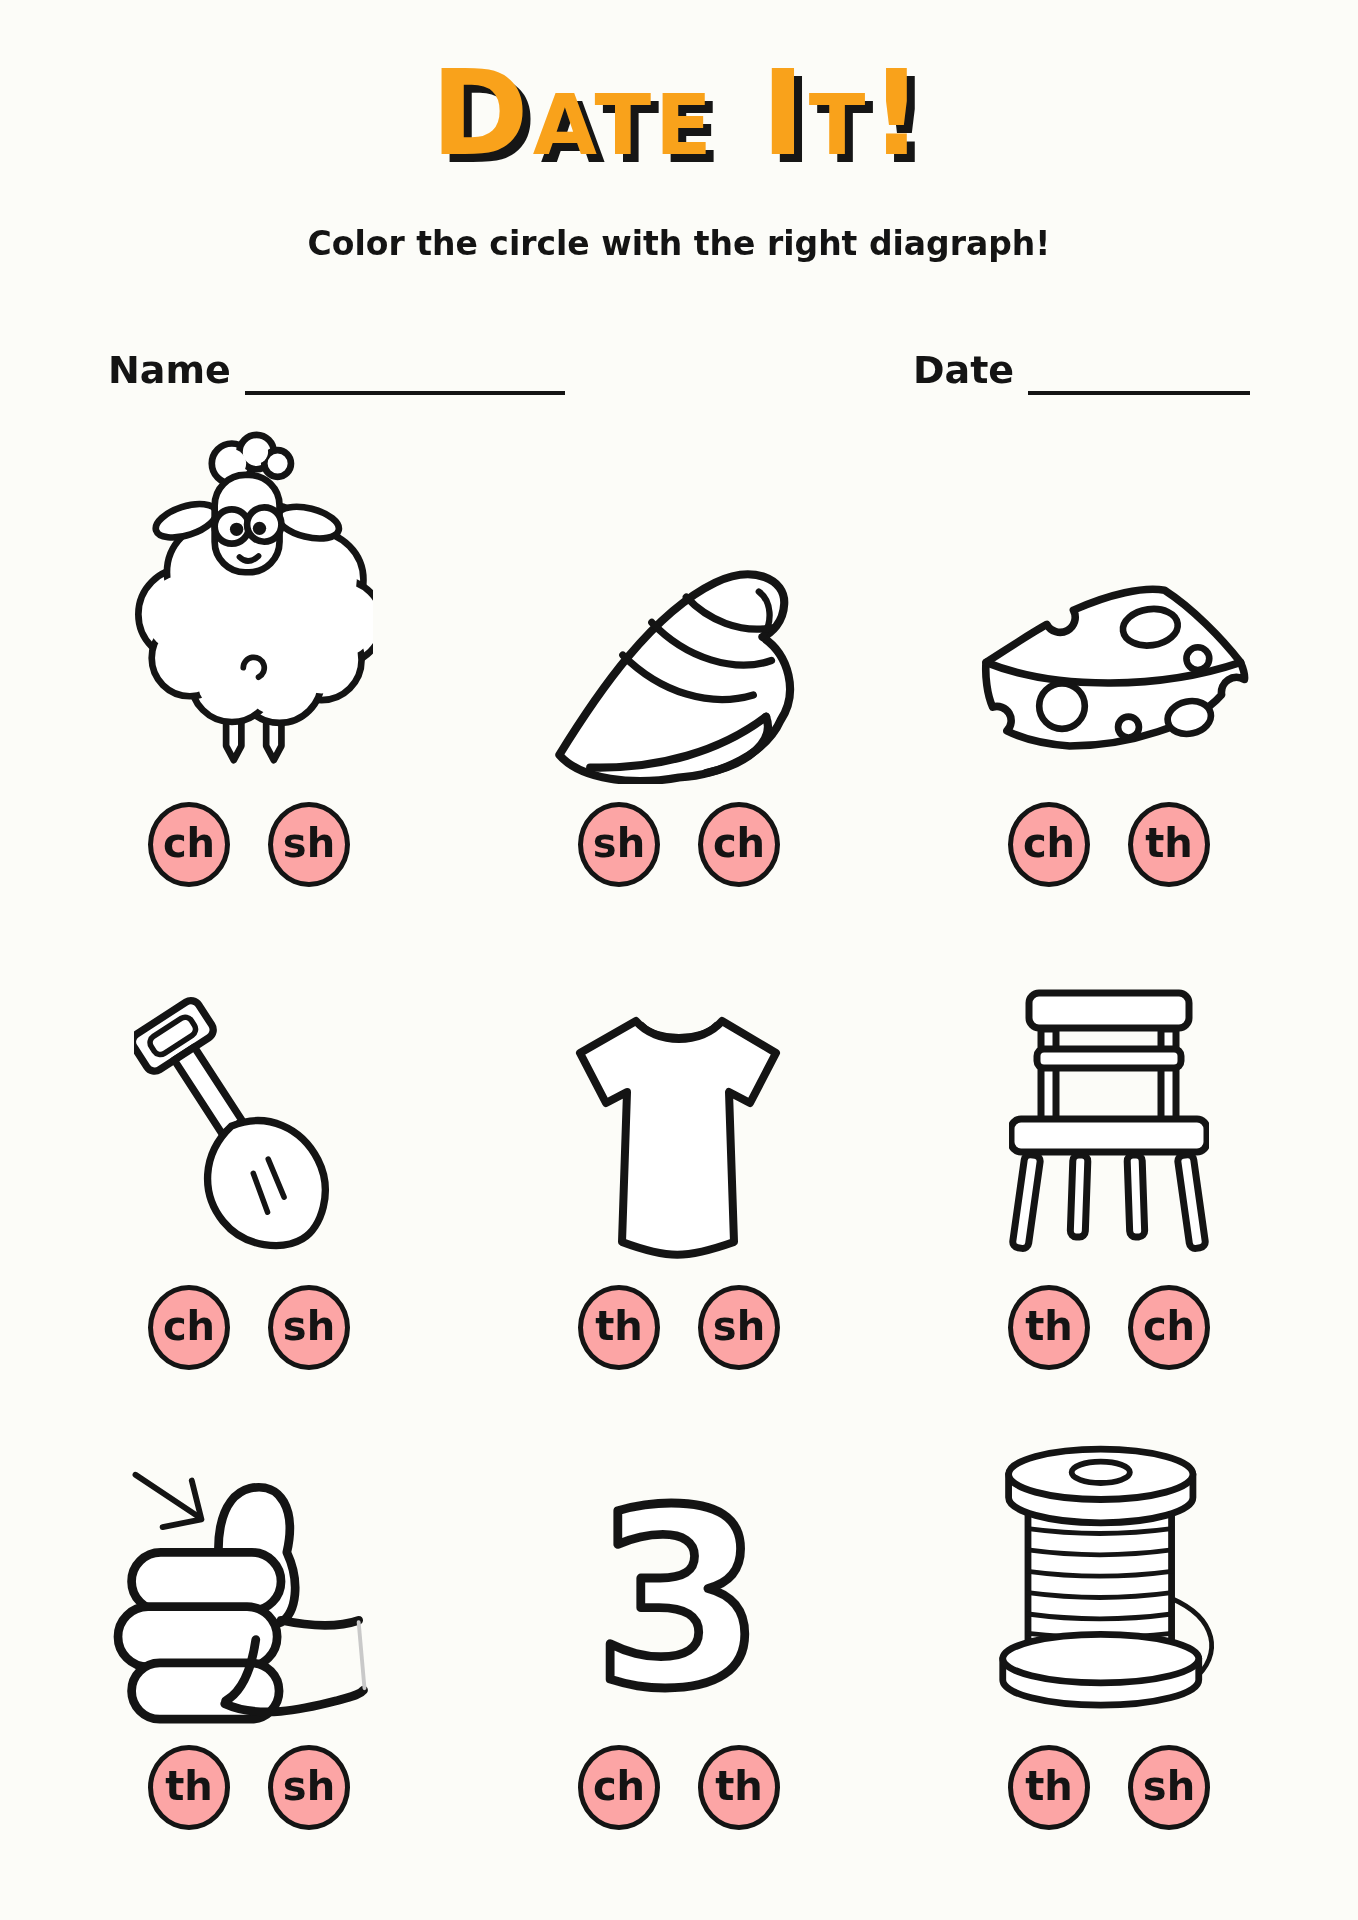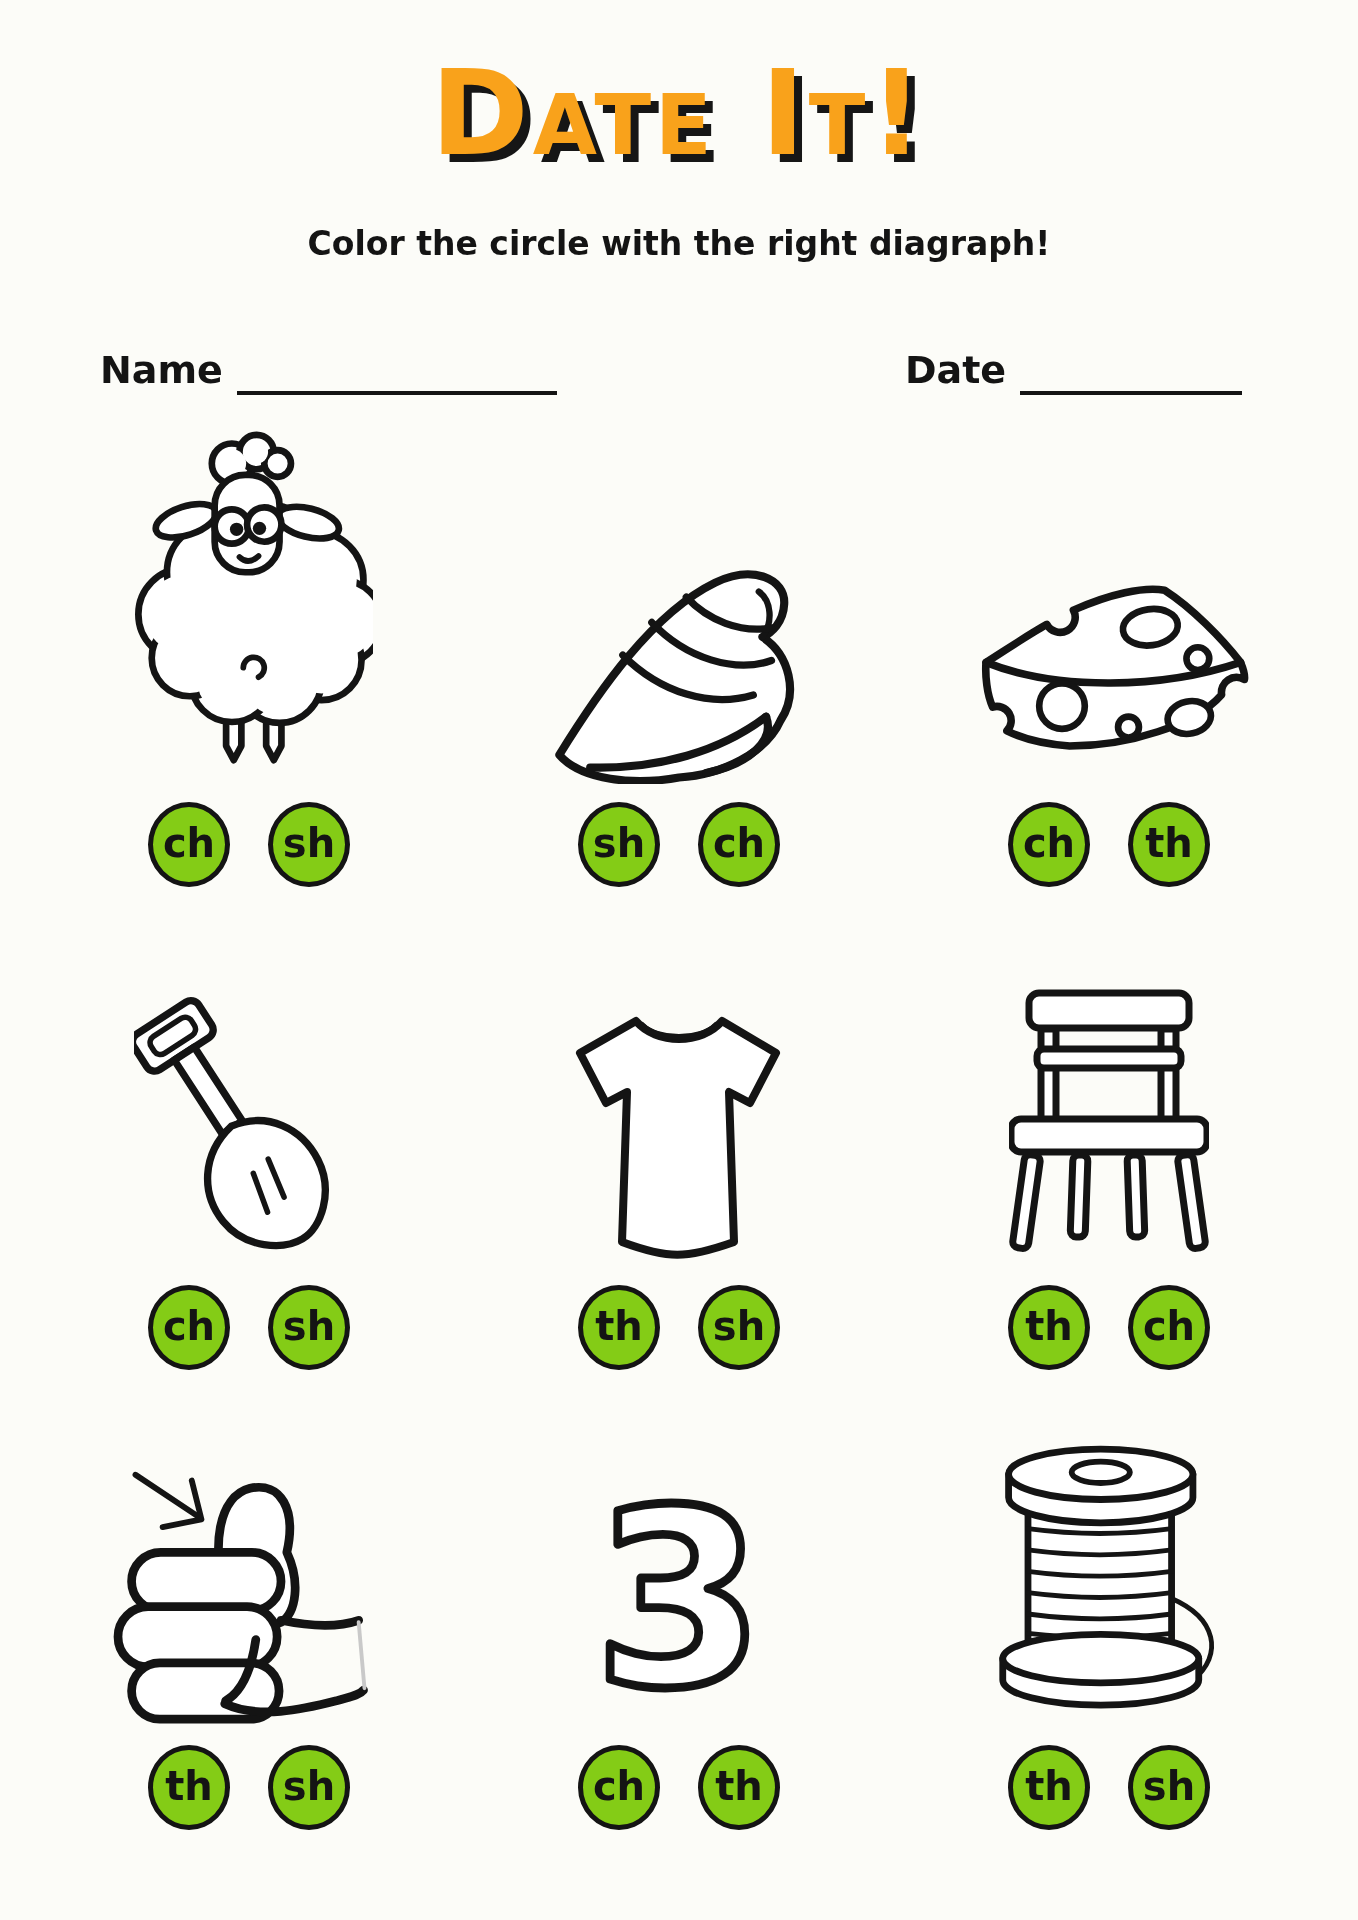--- a/index.html
+++ b/index.html
@@ -26,21 +26,21 @@
     position:absolute;top:192px;left:0;right:0;
     text-align:center;
     font-size:33px;font-weight:bold;margin-top:32px;
   }
   .fields{
     position:absolute;top:345px;left:0;right:0;height:64px;
     font-size:38px;font-weight:bold;
   }
   .field-name{position:absolute;left:100px;top:0;display:flex;align-items:flex-end;}
   .field-date{position:absolute;left:905px;top:0;display:flex;align-items:flex-end;}
-  .field-label{margin-right:14px;line-height:1.3;}
+  .field-label{margin-right:14px;line-height:1.3;margin-left:8px;}
   .write-line{
     display:inline-block;height:46px;
     border-bottom:4px solid #141414;
   }
   .name-line{width:320px;}
   .date-line{width:222px;}
   .grid{
     position:absolute;top:408px;left:34px;right:34px;
     display:grid;
     grid-template-columns:1fr 1fr 1fr;
@@ -53,21 +53,21 @@
   }
   .art{display:flex;align-items:flex-end;justify-content:center;margin-bottom:18px;}
   .art svg{display:block;}
   .options{display:flex;gap:38px;}
   .circle{
     width:72px;height:72px;
     border:5px solid #141414;border-radius:50%;
     display:flex;align-items:center;justify-content:center;
     font-size:40px;font-weight:bold;line-height:1;
     padding-bottom:3px;box-sizing:content-box;
-    background:#84cc16;
+    background:#fca5a5;
   }
   .ink{stroke:#141414;stroke-linecap:round;stroke-linejoin:round;}
 </style>
 </head>
 <body>
 
 <div class="sheet">
 
   <div class="title">Date It!</div>
   <div class="subtitle">Color the circle with the right diagraph!</div>

